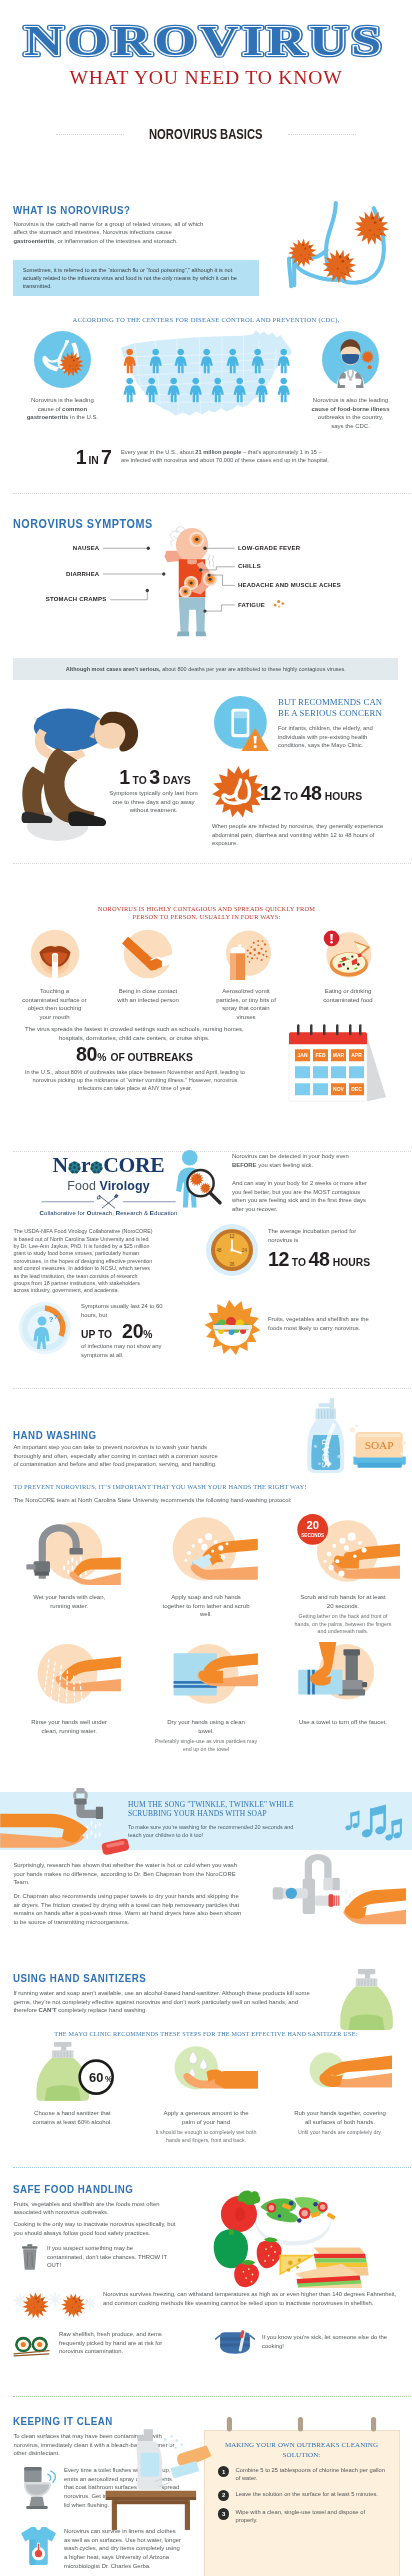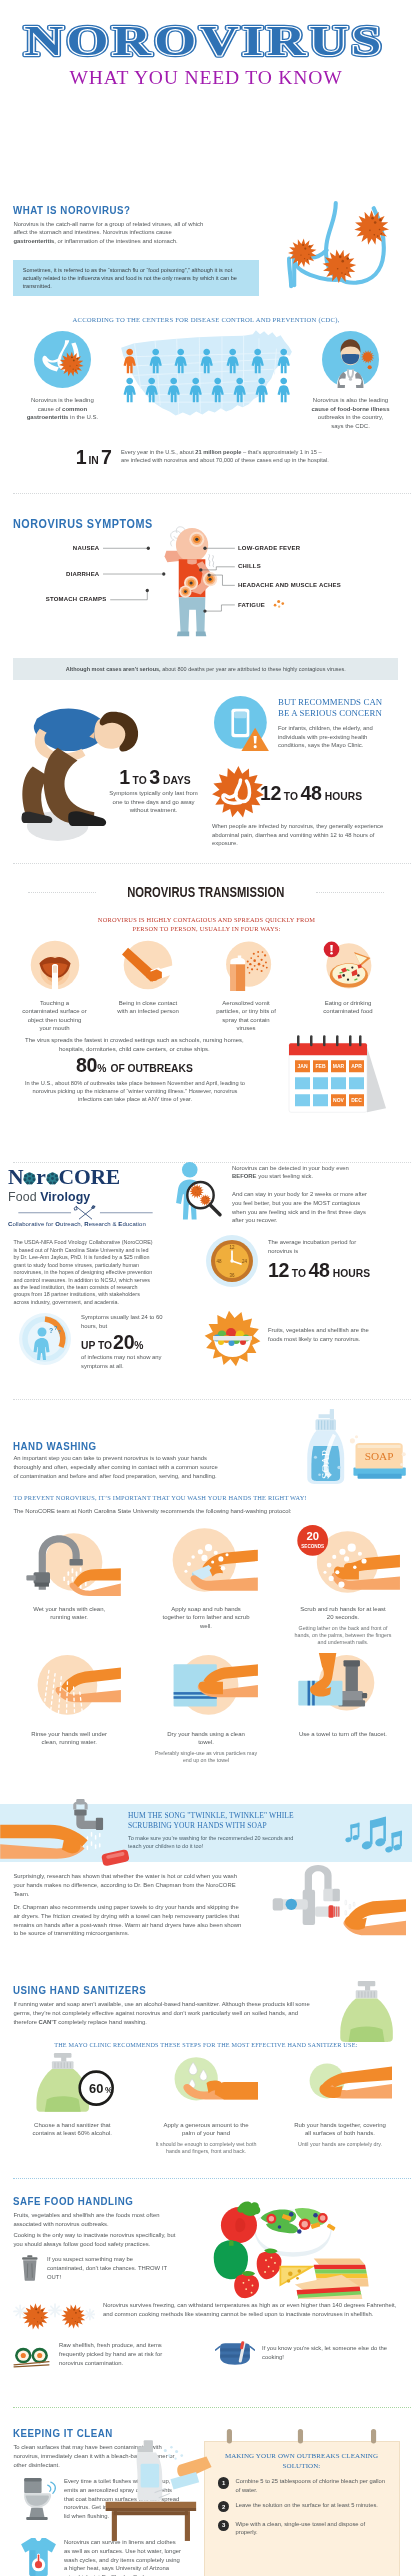--- a/index.html
+++ b/index.html
@@ -10,21 +10,21 @@
 
 .body-txt{font-size:5.9px;line-height:8.6px;color:#54585a}
 .caption{font-size:6px;line-height:8.5px;color:#54585a;text-align:center}
 .small{font-size:5.3px;line-height:7.3px;color:#6d7173;text-align:center}
 
 
 .kicker{display:flex;align-items:center;justify-content:center;gap:9.3px;padding-top:35px}
 .kicker .dots{height:0;width:99px;border-top:1px dotted #d3d6d8}
 .kicker .txt{font-size:8.8px;font-weight:bold;letter-spacing:1.6px;color:#231f20;transform:scaleX(.80);transform-origin:center;white-space:nowrap}
 .bigtitle{text-align:center;margin-top:3.1px;height:54px;position:relative}
-.sub{text-align:center;font-family:"Liberation Serif",serif;font-size:19.6px;letter-spacing:0.8px;color:#a21caf;margin-top:-1px;font-weight:400}
+.sub{text-align:center;font-family:"Liberation Serif",serif;font-size:19.6px;letter-spacing:0.8px;color:#b91c1c;margin-top:-1px;font-weight:400}
 
 .sect-title{display:flex;align-items:center;justify-content:center;gap:9.3px;margin-top:37px}
 .sect-title .dots{height:0;width:68px;border-top:1px dotted #d3d6d8}
 .sect-title .t{font-size:14.4px;font-weight:bold;letter-spacing:0px;color:#2a2220;transform:scaleX(.78);transform-origin:center;white-space:nowrap}
 
 h2.blue{color:#2f72b5;font-size:10.8px;font-weight:bold;letter-spacing:0.6px;transform:scaleX(.9);transform-origin:left;white-space:nowrap}
 .ital-head{color:#3e7cb8;font-family:"Liberation Serif",serif;font-size:6.7px;letter-spacing:0.2px;text-align:center;line-height:9.3px}
 .ital-head.red{color:#c0392b;font-size:6.4px}
 .hr-dots{border-top:1px dotted #d6d9db;margin:0 13.4px;height:0}
 .hr-dots-blue{border-top:1px dotted #9ecbe4;margin:0 13.4px;height:0}
@@ -53,20 +53,25 @@
 
 <div class="sec" style="height:192px">
   <div class="bigtitle" style="height:61px;margin-top:7.2px">
     <svg width="412" height="62" viewBox="0 0 800 120" style="display:block">
       <text class="wmt" x="47" y="93" textLength="700" lengthAdjust="spacingAndGlyphs" fill="#2f72b5" stroke="#2f72b5" stroke-width="9" stroke-linejoin="round">NOROVIRUS</text>
       <text class="wmt" x="47" y="93" textLength="700" lengthAdjust="spacingAndGlyphs" fill="none" stroke="#ffffff" stroke-width="4.3">NOROVIRUS</text>
       <text class="wmt" x="47" y="93" textLength="700" lengthAdjust="spacingAndGlyphs" fill="#2f72b5">NOROVIRUS</text>
     </svg>
   </div>
   <div class="sub">WHAT YOU NEED TO KNOW</div>
+  <div class="sect-title">
+    <span class="dots"></span>
+    <span class="t">NOROVIRUS BASICS</span>
+    <span class="dots"></span>
+  </div>
 </div>
 
 <div class="sec" style="height:314px">
   <h2 class="blue" style="position:absolute;left:13.4px;top:5.2px">WHAT IS NOROVIRUS?</h2>
   <div class="body-txt" style="position:absolute;left:13.4px;top:20.6px;width:196px">Norovirus is the catch-all name for a group of related viruses, all of which affect the stomach and intestines. Norovirus infections cause <b>gastroenteritis</b>, or inflammation of the intestines and stomach.</div>
   <div style="position:absolute;left:13.4px;top:61px;width:246px;background:#b3e0f2;padding:5.7px 9.3px 6.2px 9.3px">
     <div class="body-txt" style="font-size:5.6px;line-height:8px;color:#3b4246">Sometimes, it is referred to as the “stomach flu or “food poisoning”,” although it is not actually related to the influenza virus and food is not the only means by which it can be transmitted.</div>
   </div>
 
   <svg style="position:absolute;left:278px;top:0px" width="134" height="118" viewBox="0 0 260 230">
@@ -378,25 +383,20 @@
     </g>
   </svg>
   <div style="position:absolute;left:260px;top:89px">
     <span class="numstat"><span class="big">12</span><span class="sm" style="margin:0 2.6px">TO</span><span class="big">48</span><span class="sm" style="margin-left:3.1px">HOURS</span></span>
   </div>
   <div class="body-txt" style="position:absolute;left:212px;top:129px;width:173px">When people are infected by norovirus, they generally experience abdominal pain, diarrhea and vomiting within 12 to 48 hours of exposure.</div>
   <div class="hr-dots" style="position:absolute;left:0;top:170px;width:412px"></div>
 </div>
 
 <div class="sec" style="height:274px">
-  <div class="sect-title" style="margin-top:11.3px">
-    <span class="dots"></span>
-    <span class="t">NOROVIRUS TRANSMISSION</span>
-    <span class="dots"></span>
-  </div>
   <div class="ital-head red" style="position:absolute;left:93px;top:32px;width:227px;line-height:8.2px">NOROVIRUS IS HIGHLY CONTAGIOUS AND SPREADS QUICKLY FROM PERSON TO PERSON, USUALLY IN FOUR WAYS:</div>
 
   <div style="position:absolute;left:15.5px;top:55px;width:78px;text-align:center">
     <svg width="52" height="52" viewBox="0 0 120 120">
       <circle cx="60" cy="60" r="56" fill="#fbdcbc"></circle>
       <circle cx="60" cy="74" r="34" fill="#f9cda3"></circle>
       <circle cx="60" cy="78" r="22" fill="#f5b882"></circle>
       <path fill="#a33f14" d="M24 56 C34 44, 48 38, 60 44 C72 38, 86 44, 96 56
         C92 76, 80 90, 60 90 C40 90, 28 76, 24 56 Z"></path>
       <path fill="#c9561f" d="M31 60 C44 54, 76 54, 89 60 C84 78, 74 86, 60 86 C46 86, 36 78, 31 60 Z"></path>
@@ -515,21 +515,21 @@
           <text x="119" y="138" text-anchor="middle" font-family="Liberation Sans, sans-serif" font-size="10" font-weight="bold" fill="#ffffff">NOV</text>
           <rect x="140" y="122" width="30" height="24" fill="#f07d2a"></rect>
           <text x="155" y="138" text-anchor="middle" font-family="Liberation Sans, sans-serif" font-size="10" font-weight="bold" fill="#ffffff">DEC</text>
         </g>
   </svg>
   <div class="hr-dots" style="position:absolute;left:0;top:278px;width:412px"></div>
 </div>
 
 <div class="sec" style="height:251px">
 
-  <div style="position:absolute;left:8px;top:6.2px;width:163px;text-align:left">
+  <div style="position:absolute;left:27px;top:6.2px;width:163px;text-align:center">
     <div style="font-family:'Liberation Serif',serif;font-size:21.6px;color:#1b3a6b;font-weight:bold;letter-spacing:-0.3px;white-space:nowrap">
       <span>N</span><svg class="vball" width="13" height="13" viewBox="0 0 20 20" style="vertical-align:-1.5px">
             <circle cx="10" cy="10" r="9.2" fill="#2a7f8f"></circle>
             <circle cx="10" cy="3" r="2.3" fill="#1b4f63"></circle>
             <circle cx="16" cy="6" r="2.3" fill="#1b4f63"></circle>
             <circle cx="17" cy="12" r="2.3" fill="#1b4f63"></circle>
             <circle cx="13" cy="17" r="2.3" fill="#1b4f63"></circle>
             <circle cx="7" cy="17" r="2.3" fill="#1b4f63"></circle>
             <circle cx="3" cy="12" r="2.3" fill="#1b4f63"></circle>
             <circle cx="4" cy="6" r="2.3" fill="#1b4f63"></circle>
@@ -629,21 +629,21 @@
       <path d="M48 52 C56 52 60 57 61 64 L63 80 L57 81 L55 70 L54 70 L56 96 L50 96 L48 82 L46 82 L44 96 L38 96 L40 70 L39 70 L37 81 L31 80 L33 64 C34 57 40 52 48 52 Z"></path>
     </g>
     <g fill="#3e8fc0" font-family="Liberation Sans, sans-serif" font-weight="bold">
       <text x="62" y="42" font-size="14">?</text>
           <text x="72" y="36" font-size="11">?</text>
           <text x="80" y="44" font-size="9">?</text>
     </g>
   </svg>
   <div class="body-txt" style="position:absolute;left:81px;top:155px;width:93px">Symptoms usually last 24 to 60 hours, but</div>
   <div style="position:absolute;left:81px;top:173px">
-    <span class="numstat"><span class="sm" style="margin-right:1px">UP TO</span><span class="big">20</span><span class="sm">%</span></span>
+    <span class="numstat"><span class="sm" style="margin-right:10px">UP TO</span><span class="big">20</span><span class="sm">%</span></span>
   </div>
   <div class="body-txt" style="position:absolute;left:81px;top:195px;width:96px">of infections may not show any symptoms at all.</div>
 
   <svg style="position:absolute;left:203px;top:151px" width="59" height="59" viewBox="0 0 118 118">
     <g class="virus" transform="translate(59,59)">
           <path d="M55.72 5.59L39.28 13.21L47.78 29.21L29.66 28.94L30.37 47.05L14.16 38.94L6.95 55.57L-4.14 41.23L-17.85 53.08L-21.62 35.35L-39.11 40.08L-34.82 22.47L-52.63 19.14L-41.12 5.14L-55.72 -5.59L-39.28 -13.21L-47.78 -29.21L-29.66 -28.94L-30.37 -47.05L-14.16 -38.94L-6.95 -55.57L4.14 -41.23L17.85 -53.08L21.62 -35.35L39.11 -40.08L34.82 -22.47L52.63 -19.14L41.12 -5.14Z" fill="#f0932a"></path>
         </g>
     <path fill="#ffffff" d="M22 56 L96 56 C96 82 80 96 59 96 C38 96 22 82 22 56 Z"></path>
     <g>
       <circle cx="38" cy="52" r="9" fill="#5fb84a"></circle>

